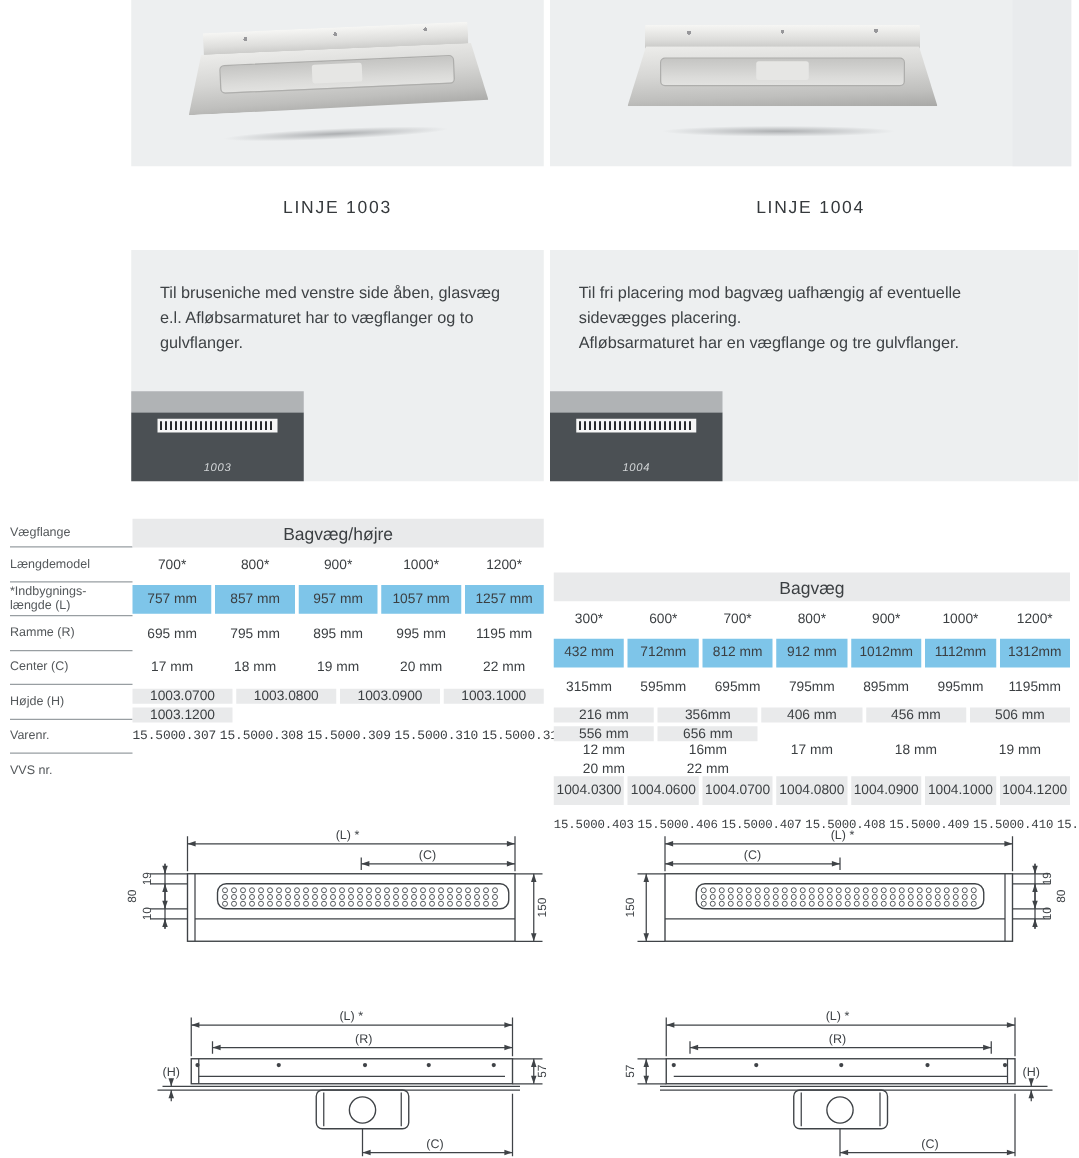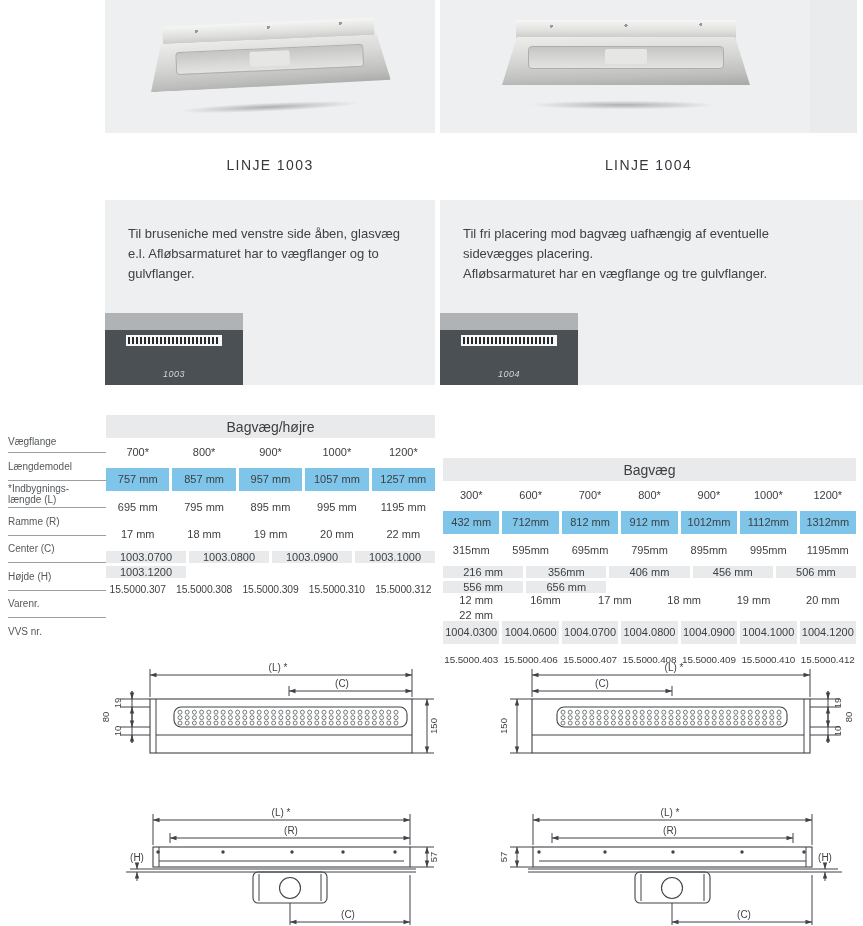--- a/index.html
+++ b/index.html
@@ -48,33 +48,33 @@
   .mini .dark{position:absolute;top:17px;left:0;right:0;bottom:0;background:#4b5054;}
   .mini .grate{position:absolute;top:5px;left:21px;width:96px;height:11px;background:#f6f6f6;}
   .mini .grate-stripes{position:absolute;left:2px;right:2px;top:2px;bottom:2px;
     background:repeating-linear-gradient(90deg,#282a2c 0 2px,rgba(0,0,0,0) 2px 4px);}
   .mini .mlabel{position:absolute;bottom:6px;left:0;width:100%;text-align:center;font-size:9px;letter-spacing:.5px;color:#d2d5d7;}
 
   
   .labels-col{position:absolute;left:8px;top:415px;width:98px;}
   .rlabel{box-sizing:border-box;height:27.5px;border-bottom:1px solid #989ea2;display:flex;align-items:center;
     font-size:10px;line-height:11px;color:#54585b;white-space:pre-line;}
-  .rlabel:first-child{height:23px;margin-top:15px;}
+  .rlabel:first-child{height:23px;}
   .rlabel:last-child{border-bottom:none;}
 
   .spec-table{position:absolute;top:415px;}
   .spec-table.tbl-left{left:106px;width:329px;}
   .spec-table.tbl-right{left:443px;width:413px;margin-top:43px;}
   .thead{height:23px;background:var(--cellgray,#e9eaeb);display:flex;align-items:center;justify-content:center;
     font-size:14px;color:#3b3f42;}
   .trow{display:grid;gap:3px;height:27.5px;box-sizing:border-box;padding:2.5px 0;}
   .tcell{display:flex;align-items:center;justify-content:center;font-size:11px;color:#3b3f42;}
   .trow.blue .tcell{background:var(--blue,#7ec5e9);}
   .trow.gray .tcell{background:var(--cellgray,#e9eaeb);}
-  .trow.row-vvs .tcell{font-size:10.3px;letter-spacing:-0.1px;}
+  .trow.row-vvs .tcell{font-size:10.3px;letter-spacing:-0.1px;font-family:Liberation Mono, monospace;}
   .spec-table.tbl-right .trow.row-vvs .tcell{font-size:9.9px;}
 
   
   .drawing{position:absolute;}
   .drawing line{stroke:#3f4347;stroke-width:1;fill:none;}
   .drawing rect{fill:none;stroke:#3f4347;stroke-width:1.1;}
   .drawing circle.outlet{fill:none;stroke:#3f4347;stroke-width:1.1;}
   .drawing circle.screw{fill:#3f4347;stroke:none;}
   .drawing text{fill:#3f4347;font-size:10px;font-family:"Liberation Sans",sans-serif;}
   .drawing text.dimnum{font-size:9.5px;}
@@ -227,21 +227,21 @@
       </div>
       <div class="trow gray row-center" style="grid-template-columns: repeat(5, 1fr);">
         <div class="tcell">216 mm</div>
         <div class="tcell">356mm</div>
         <div class="tcell">406 mm</div>
         <div class="tcell">456 mm</div>
         <div class="tcell">506 mm</div>
         <div class="tcell">556 mm</div>
         <div class="tcell">656 mm</div>
       </div>
-      <div class="trow plain row-hoejde" style="grid-template-columns: repeat(6, 1fr);">
+      <div class="trow plain row-hoejde" style="grid-template-columns: repeat(5, 1fr);">
         <div class="tcell">12 mm</div>
         <div class="tcell">16mm</div>
         <div class="tcell">17 mm</div>
         <div class="tcell">18 mm</div>
         <div class="tcell">19 mm</div>
         <div class="tcell">20 mm</div>
         <div class="tcell">22 mm</div>
       </div>
       <div class="trow gray row-varenr" style="grid-template-columns: repeat(7, 1fr);">
         <div class="tcell">1004.0300</div>

